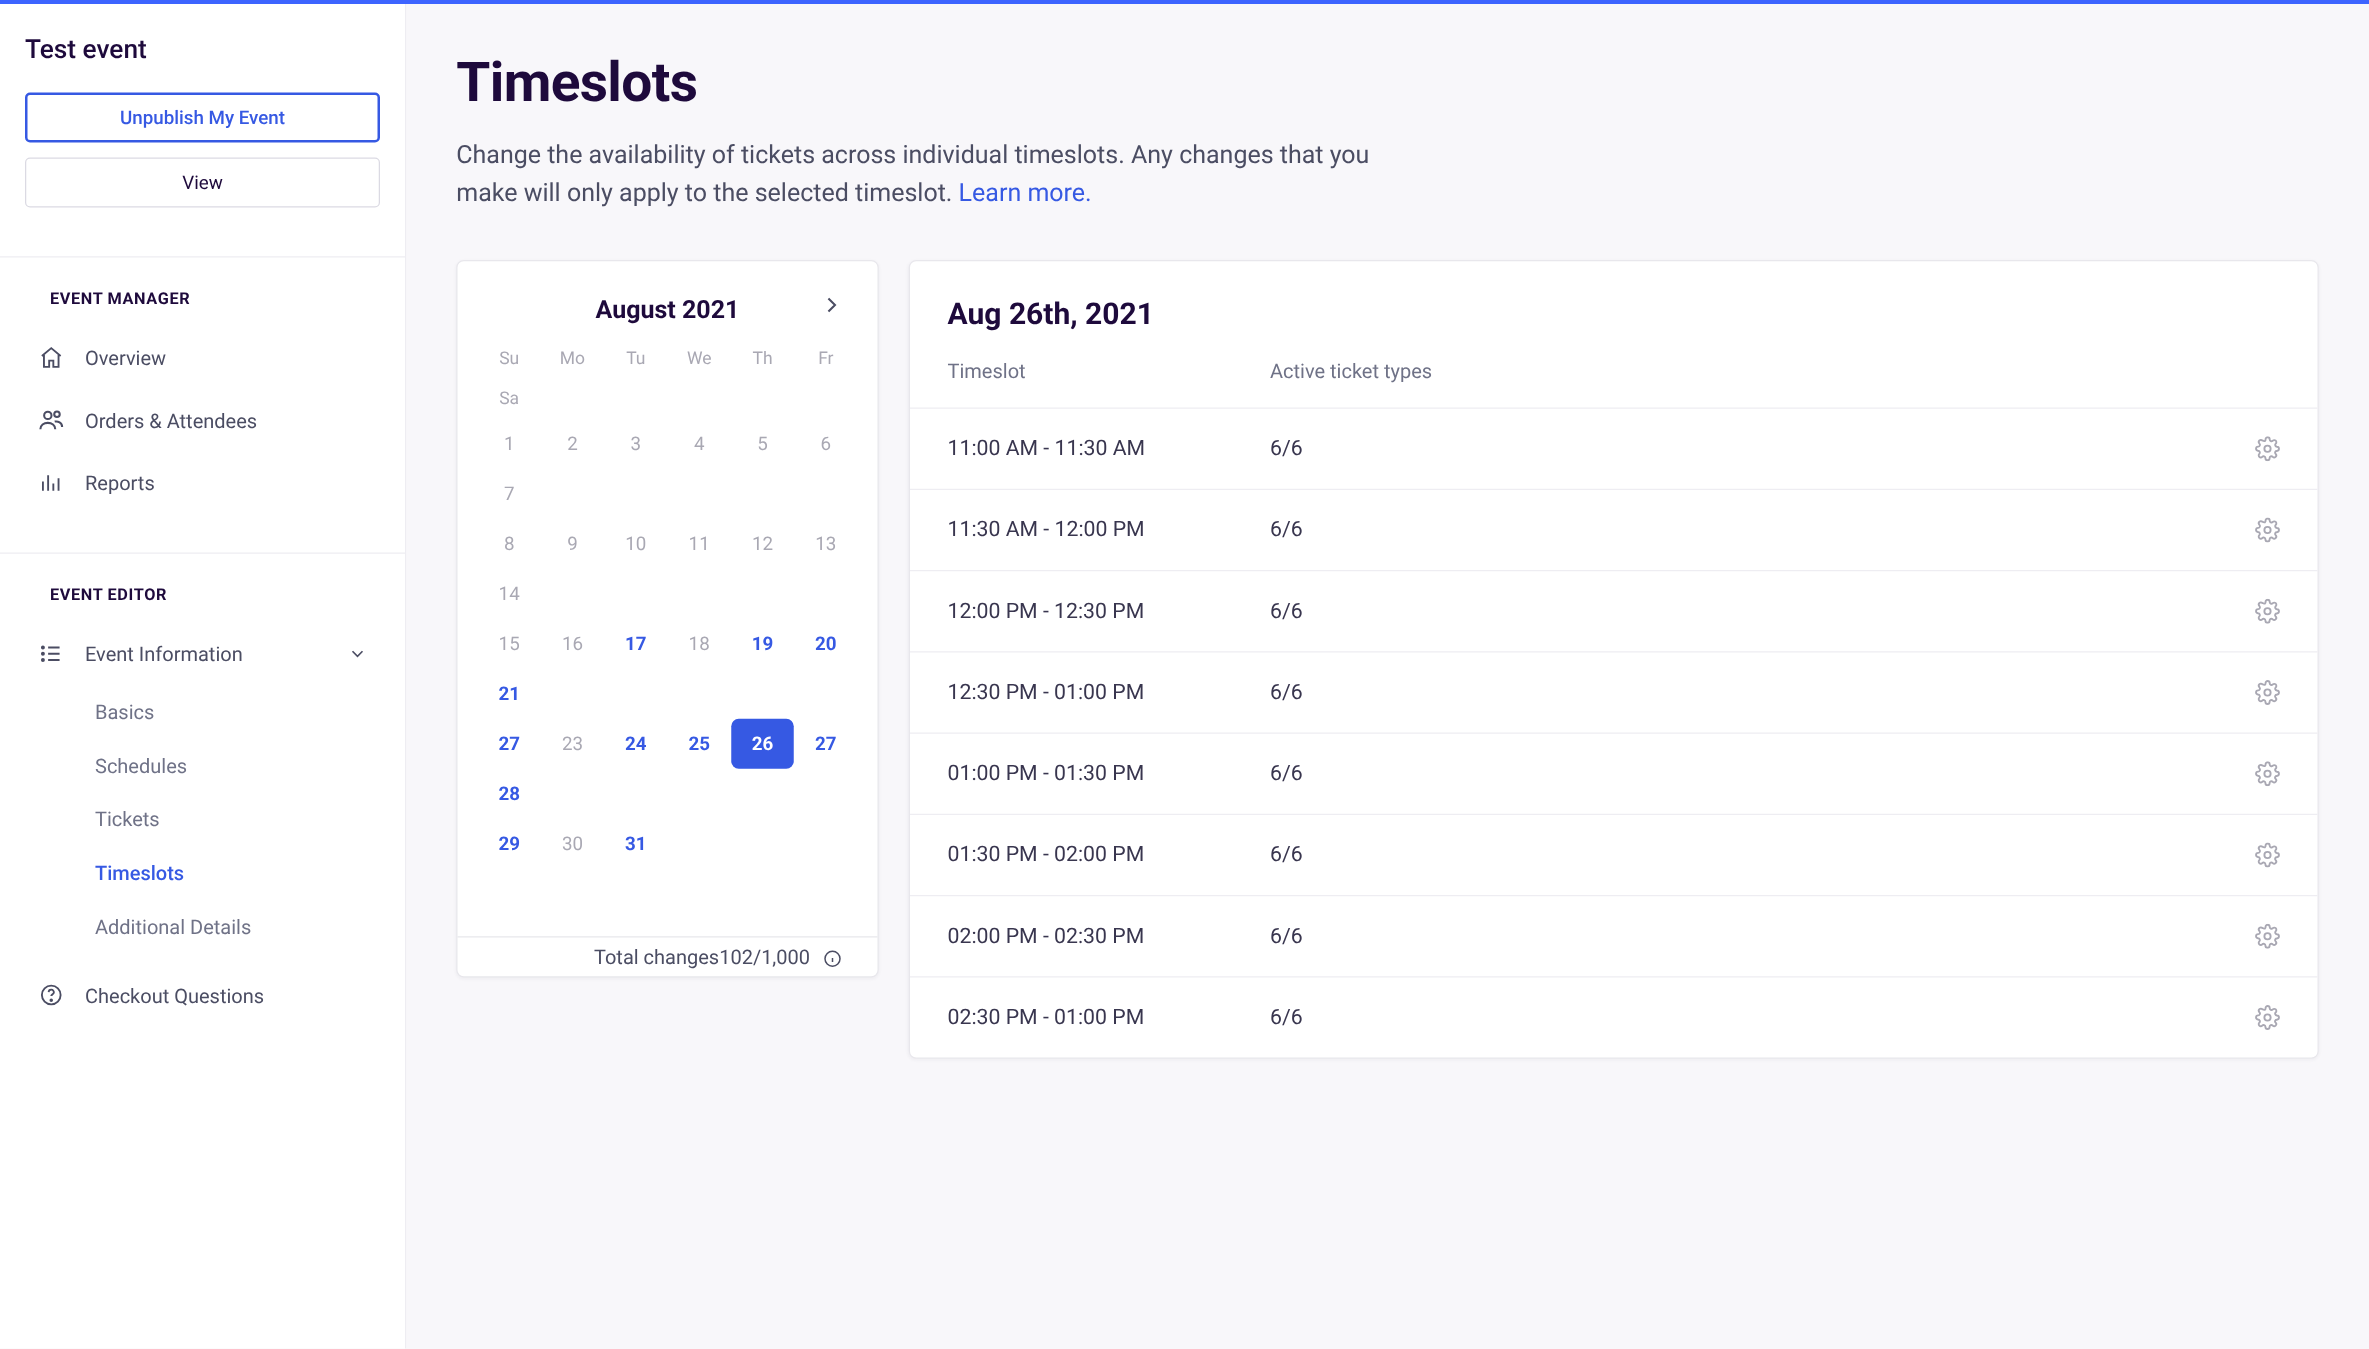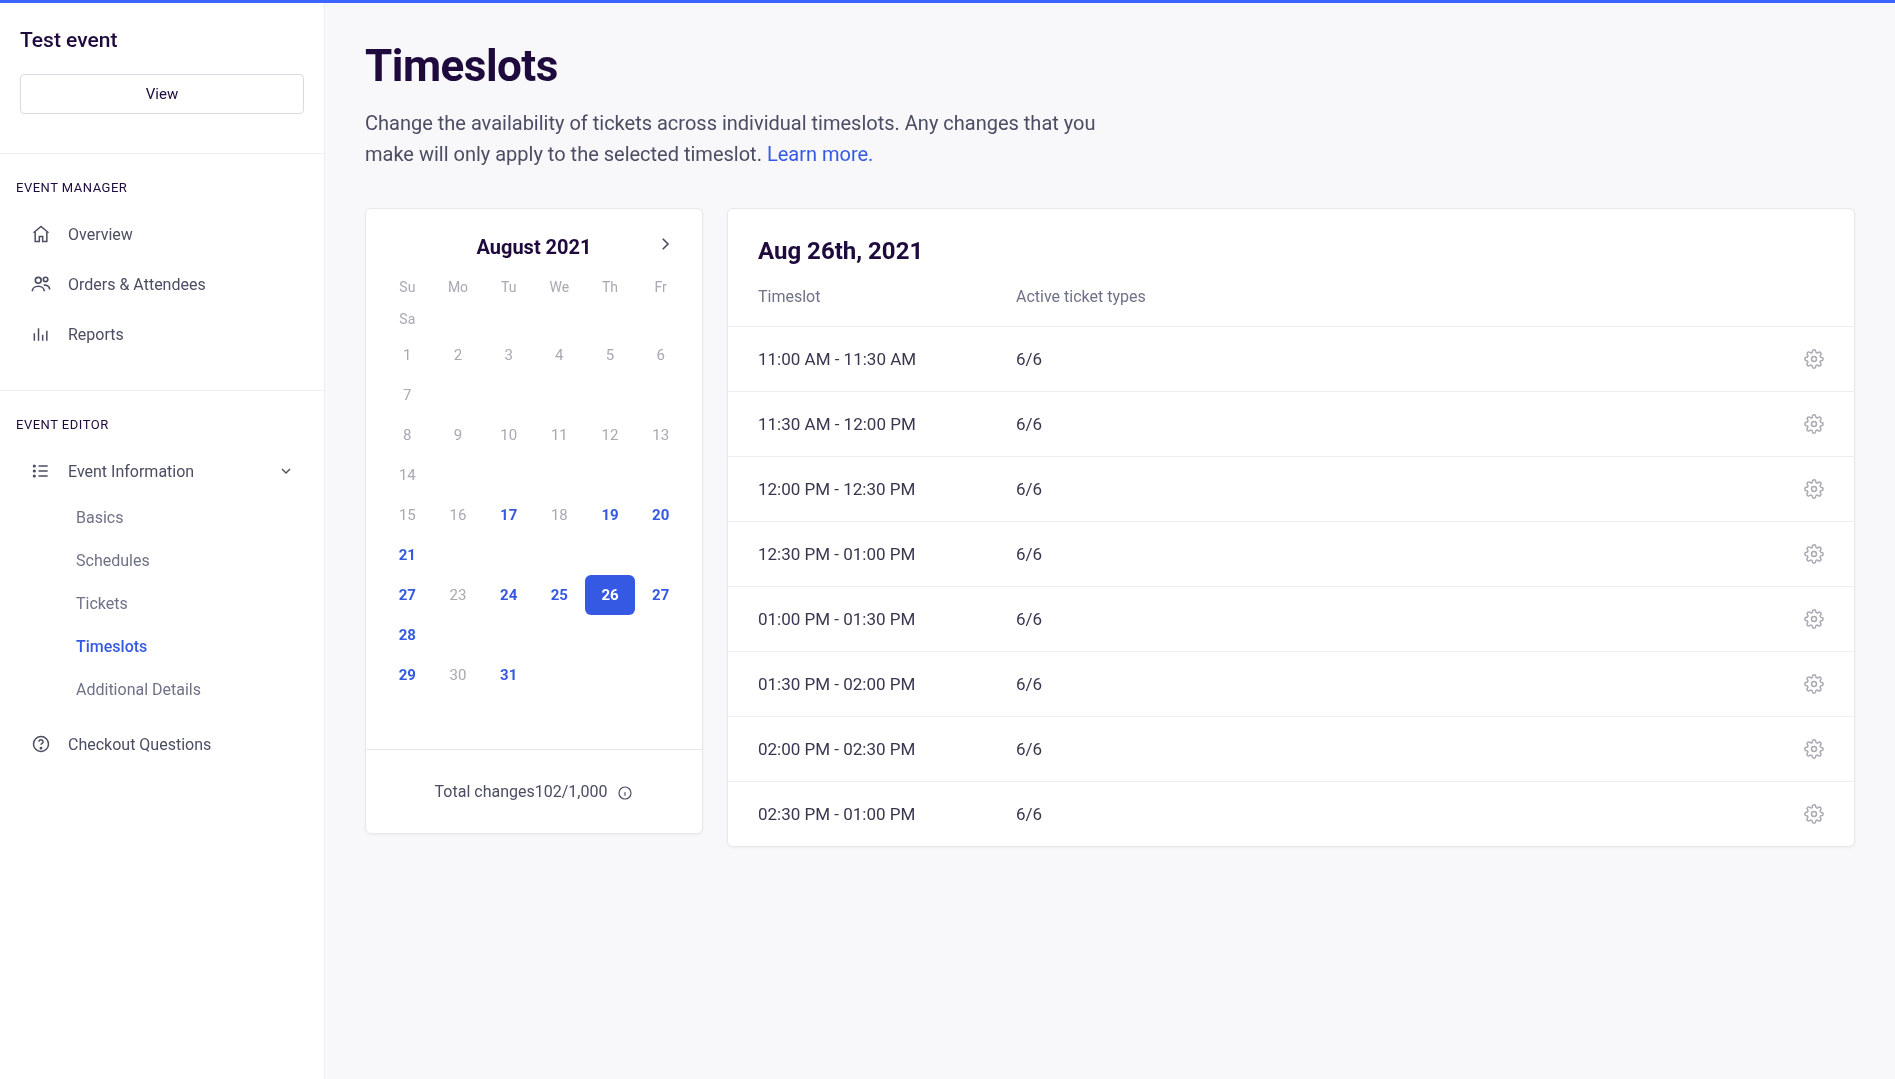--- a/index.html
+++ b/index.html
@@ -19,21 +19,21 @@
   .topline{position:fixed;top:0;left:0;right:0;height:3px;background:var(--blue-light);}
 
   
   .sidebar{width:325px;background:var(--white);border-right:1px solid var(--border2);display:flex;flex-direction:column;flex-shrink:0;gap:21px;}
   .side-head{padding:28px 20px 18px 20px;}
   .event-name{font-size:21px;font-weight:500;margin:0 0 22px 0;}
   .btn{width:100%;height:40px;border-radius:4px;font-size:15px;display:flex;align-items:center;justify-content:center;cursor:pointer;}
   .btn-unpublish{border:2px solid var(--blue);color:var(--blue);background:var(--white);margin-bottom:12px;font-weight:500;}
   .btn-view{border:1px solid #dbdae3;color:var(--text);background:var(--white);}
   .side-section{padding:20px 0 10px 0;border-top:1px solid var(--border2);}
-  .section-title{font-size:13px;font-weight:400;letter-spacing:0.5px;color:var(--text);padding:0 16px;margin:6px 0 14px 0;}
+  .section-title{font-size:13px;font-weight:700;letter-spacing:0.5px;color:var(--text);padding:0 40px;margin:6px 0 14px 0;}
   .nav-item{display:flex;align-items:center;gap:16px;padding:14px 30px;color:#4b4d63;font-size:16px;cursor:pointer;}
   .nav-icon{width:22px;height:22px;flex-shrink:0;display:flex;align-items:center;justify-content:center;color:#4b4d63;}
   .sub-item{padding:12px 30px 12px 76px;color:var(--muted);font-size:16px;cursor:pointer;}
   .sub-item.active{color:var(--blue);font-weight:500;}
   .chevron{margin-left:auto;}
 
   
   .main{flex:1;padding:40px 40px 0 40px;}
   .page-title{font-size:44px;font-weight:700;margin:0 0 16px 0;letter-spacing:-0.5px;}
   .page-sub{font-size:20px;color:#4b4d63;line-height:1.55;max-width:780px;margin:0 0 38px 0;}
@@ -46,21 +46,21 @@
   .cal-card{width:338px;flex-shrink:0;}
   .cal-header{display:flex;align-items:center;justify-content:center;position:relative;padding:26px 20px 12px 20px;}
   .cal-title{font-size:20px;font-weight:700;}
   .cal-next{position:absolute;right:28px;top:26px;cursor:pointer;color:#4b4d63;}
   .cal-grid{width:100%;padding:0 16px 14px 16px;}
   .cal-row{display:grid;grid-template-columns:repeat(6,1fr);}
   .dow{text-align:center;font-size:14px;color:var(--muted2);padding:8px 0;}
   .day{height:40px;display:flex;align-items:center;justify-content:center;font-size:15px;color:var(--muted2);}
   .day.active{color:var(--blue);font-weight:700;cursor:pointer;}
   .day.selected{background:var(--blue);color:var(--white);border-radius:6px;font-weight:700;}
-  .cal-footer{border-top:1px solid var(--border);padding:32px 28px;display:flex;justify-content:center;align-items:center;color:#4b4d63;font-size:16px;}
+  .cal-footer{border-top:1px solid var(--border);padding:6px 28px;display:flex;justify-content:flex-end;align-items:center;color:#4b4d63;font-size:16px;}
   .info-icon{display:inline-flex;margin-left:6px;vertical-align:middle;}
 
   
   .slots-card{flex:1;}
   .slots-head{padding:28px 30px 6px 30px;}
   .slots-date{font-size:24px;font-weight:700;margin:0 0 22px 0;}
   .slots-cols{display:flex;color:var(--muted);font-size:16px;padding-bottom:14px;}
   .col-time{width:258px;}
   .slot-row{display:flex;align-items:flex-start;padding:22px 30px;border-top:1px solid var(--border2);font-size:17px;color:#1e0a3c;}
   .slot-time{width:258px;color:#39364f;}
@@ -69,20 +69,21 @@
   svg{display:block;}
 </style>
 </head>
 <body>
 
 <div class="topline"></div>
 
 <aside class="sidebar">
   <div class="side-head">
     <h2 class="event-name">Test event</h2>
+    <div class="btn btn-unpublish">Unpublish My Event</div>
     <div class="btn btn-view">View</div>
   </div>
 
   <div class="side-section">
     <div class="section-title">EVENT MANAGER</div>
 
     <div class="nav-item">
       <span class="nav-icon">
         <svg width="20" height="20" viewBox="0 0 24 24" fill="none" stroke="currentColor" stroke-width="1.8">
             <path d="M3 10.5 12 3l9 7.5"></path>

